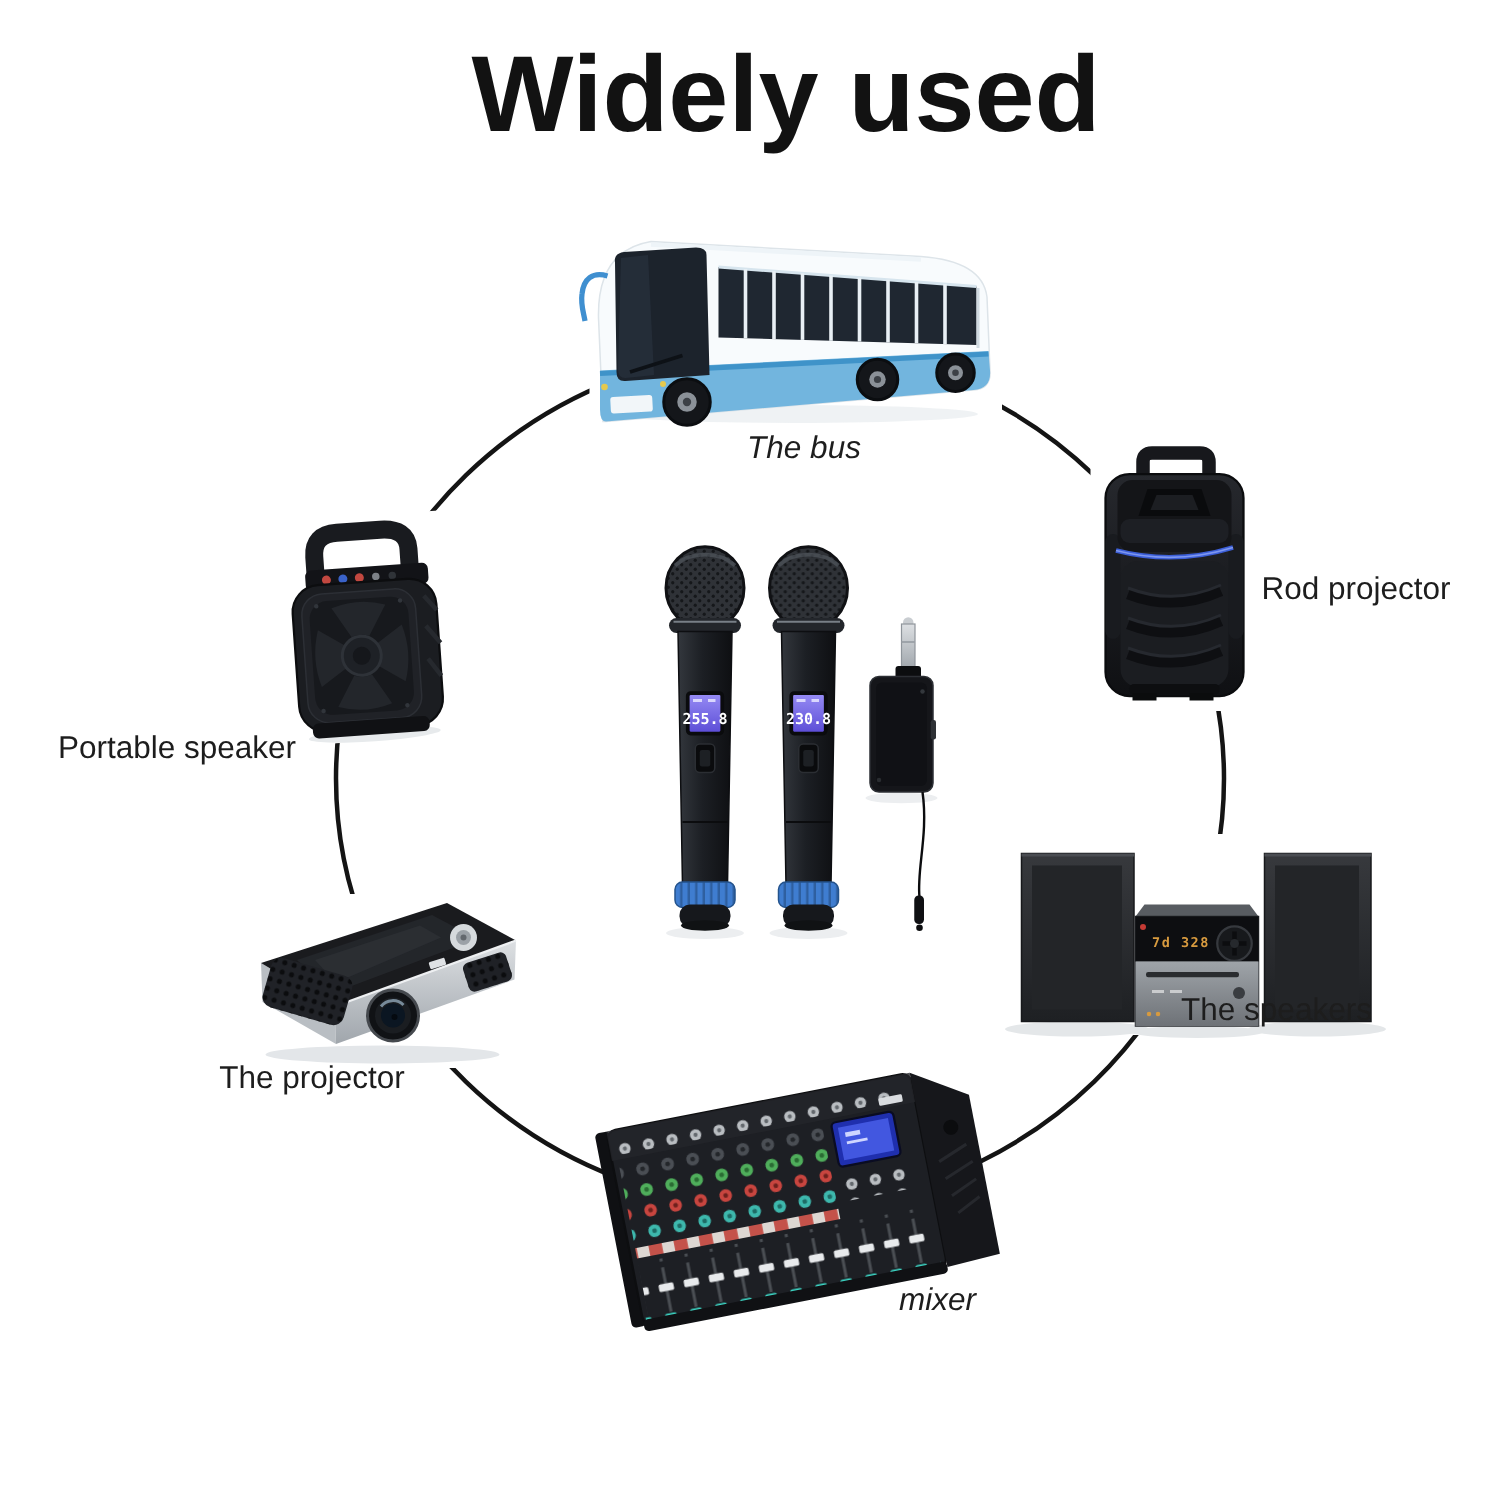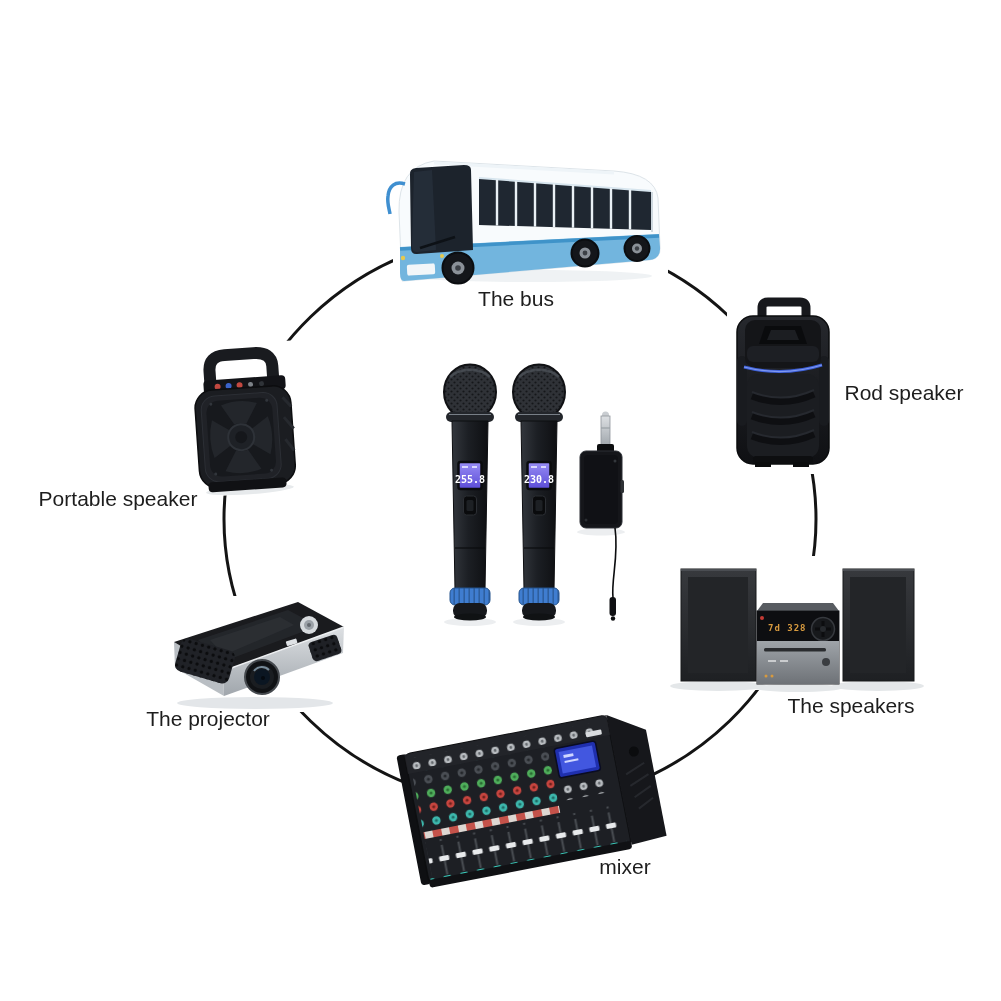--- a/index.html
+++ b/index.html
@@ -3,26 +3,26 @@
 <meta charset="utf-8">
 <style>
   html,body{margin:0;padding:0;background:#fff;}
   .canvas{position:relative;width:1001px;height:1001px;background:#ffffff;overflow:hidden;
           font-family:"Liberation Sans",sans-serif;}
   .scene{position:absolute;left:0;top:0;}
   .title{position:absolute;left:524px;top:22px;transform:translateX(-50%);
          font-size:72px;font-weight:bold;color:#121212;white-space:nowrap;letter-spacing:0px;}
   .label{position:absolute;transform:translateX(-50%);font-size:21px;color:#1d1d1d;
          white-space:nowrap;}
-  .lbl-bus{left:516px;top:287px;}
+  .lbl-bus{left:536px;top:287px;font-style:italic;}
   .lbl-rod{left:904px;top:381px;}
   .lbl-portable{left:118px;top:487px;}
   .lbl-projector{left:208px;top:707px;}
-  .lbl-stereo{left:851px;top:694px;}
-  .lbl-mixer{left:625px;top:855px;}
+  .lbl-stereo{left:851px;top:662px;}
+  .lbl-mixer{left:625px;top:855px;font-style:italic;}
   .lcd-text{font-family:"DejaVu Sans Mono",monospace;font-weight:bold;}
 </style>
 </head>
 <body>
 
 <div class="canvas">
 
   <svg class="scene" width="1001" height="1001" viewBox="0 0 1001 1001">
     <defs>
       <linearGradient id="micBody" x1="0" y1="0" x2="1" y2="0">
@@ -297,19 +297,20 @@
         <circle cx="615" cy="461" r="1.5" fill="#33373c"></circle>
         <rect x="620.5" y="480" width="3.5" height="13" rx="1.5" fill="#2e3135"></rect>
         <circle cx="586" cy="520" r="1.5" fill="#2a2d31"></circle>
         <path d="M615,528 C619,556 611,580 613,598" stroke="#0b0c0e" stroke-width="1.6" fill="none"></path>
         <rect x="609.5" y="597" width="6.5" height="19" rx="3" fill="#0f1013"></rect>
         <circle cx="613" cy="618.5" r="2.2" fill="#0c0d0f"></circle>
       </g>
     </g>
   </svg>
 
+  <div class="title">Widely used</div>
   <div class="label lbl-bus">The bus</div>
-  <div class="label lbl-rod">Rod speaker</div>
+  <div class="label lbl-rod">Rod projector</div>
   <div class="label lbl-portable">Portable speaker</div>
   <div class="label lbl-projector">The projector</div>
   <div class="label lbl-stereo">The speakers</div>
   <div class="label lbl-mixer">mixer</div>
 </div>
 
 </body></html>

